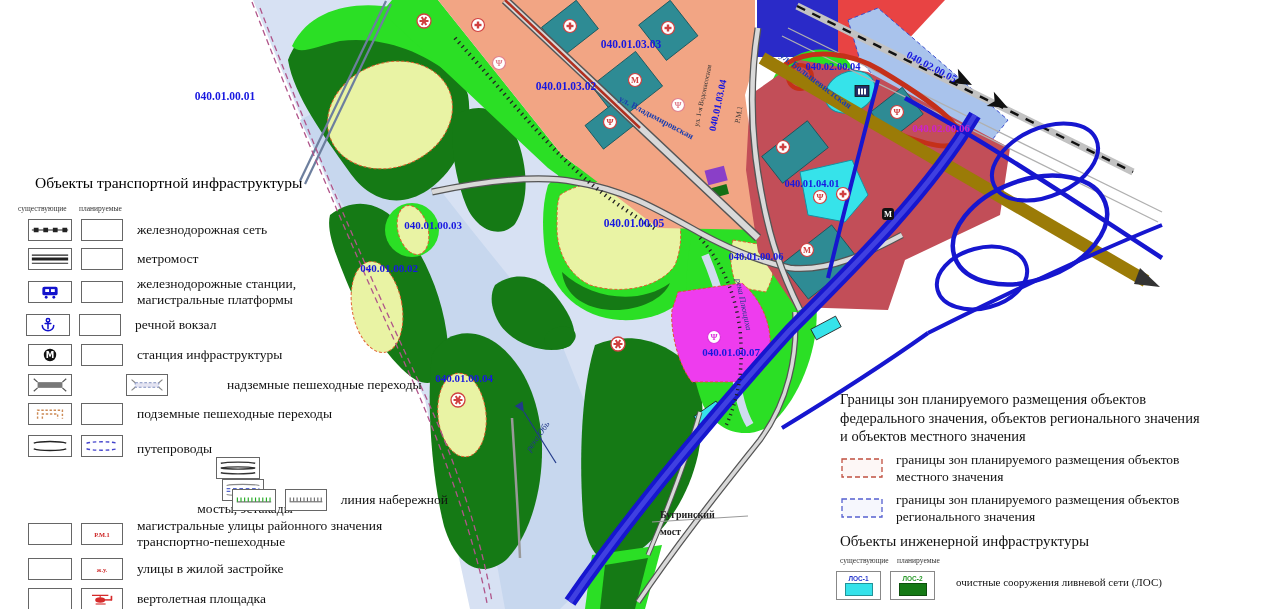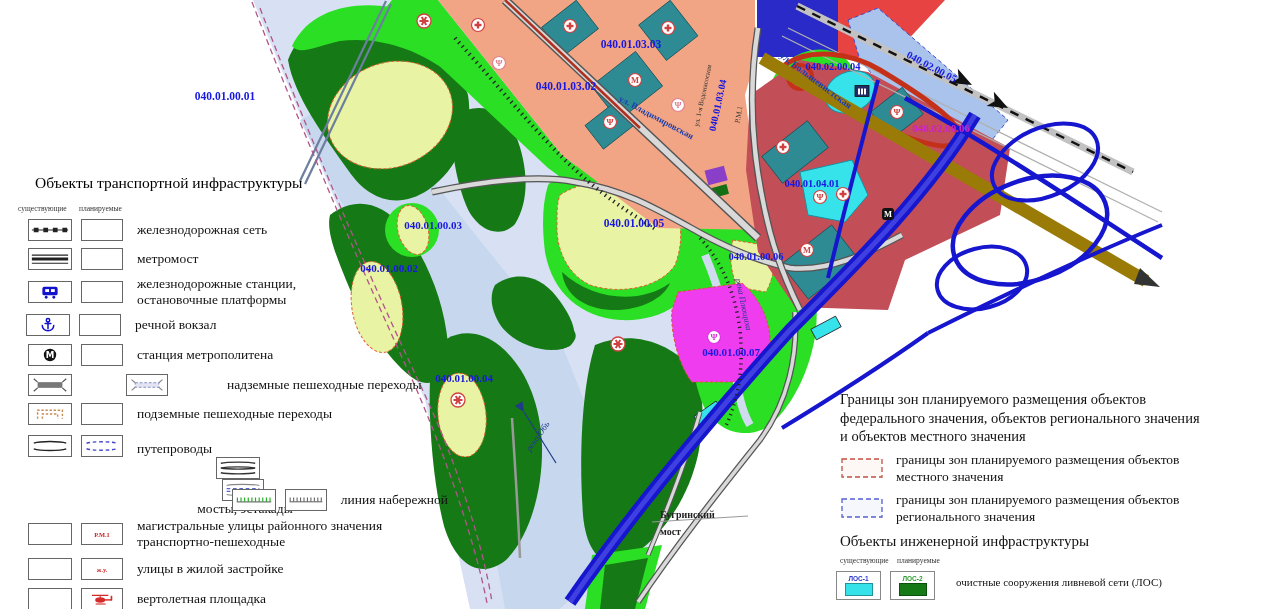--- a/index.html
+++ b/index.html
@@ -303,21 +303,21 @@
           <svg width="42" height="20" viewBox="0 0 44 20">
             <rect x="14" y="4.5" width="16" height="9" rx="2" fill="#1212cc"></rect>
             <rect x="17" y="7" width="4" height="3" fill="#fff"></rect>
             <rect x="23" y="7" width="4" height="3" fill="#fff"></rect>
             <circle cx="18" cy="15.5" r="1.5" fill="#1212cc"></circle>
             <circle cx="26" cy="15.5" r="1.5" fill="#1212cc"></circle>
           </svg>
         </div>
         <div class="sbox b2"></div>
         <div class="lbl">железнодорожные станции,
-остановочные платформы</div>
+магистральные платформы</div>
       </div>
       <div class="trow" style="height: 30px; padding-left: 26px;">
         <div class="sbox">
           <svg width="42" height="20" viewBox="0 0 44 20">
             <g fill="none" stroke="#1212cc" stroke-width="1.6" stroke-linecap="round">
               <circle cx="22" cy="5" r="1.8"></circle>
               <line x1="22" y1="7" x2="22" y2="14"></line>
               <path d="M16,10.5 a6,5.5 0 0 0 12,0"></path>
               <line x1="19" y1="8.5" x2="25" y2="8.5"></line>
             </g>
@@ -327,21 +327,21 @@
         <div class="lbl">речной вокзал</div>
       </div>
       <div class="trow" style="height: 30px;">
         <div class="sbox">
           <svg width="42" height="20" viewBox="0 0 44 20">
             <circle cx="22" cy="10" r="6.5" fill="#111"></circle>
             <text x="22" y="13" font-size="9" font-weight="bold" fill="#fff" text-anchor="middle" font-family="DejaVu Sans,sans-serif">М</text>
           </svg>
         </div>
         <div class="sbox b2"></div>
-        <div class="lbl">станция метрополитена</div>
+        <div class="lbl">станция инфраструктуры</div>
       </div>
       <div class="trow" style="height: 29px; gap: 45px;">
         <div class="sbox">
           <svg width="42" height="20" viewBox="0 0 44 20">
             <rect x="9" y="7" width="26" height="6" fill="#787878"></rect>
             <path d="M9,7 L5,3.5 M9,13 L5,16.5 M35,7 L39,3.5 M35,13 L39,16.5" stroke="#555" stroke-width="1.3" fill="none"></path>
           </svg>
         </div>
         <div class="sbox b2">
           <svg width="40" height="20" viewBox="0 0 44 20">

